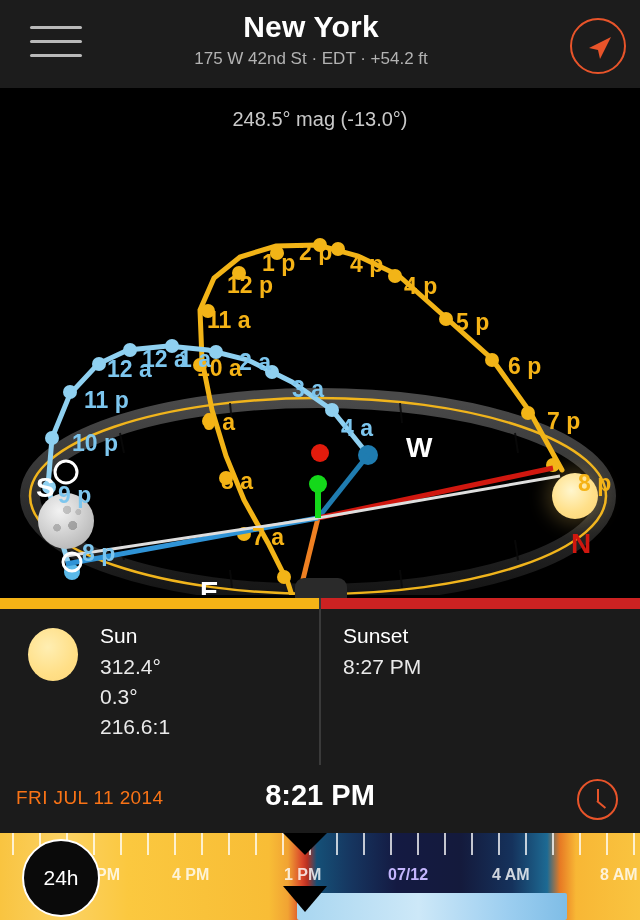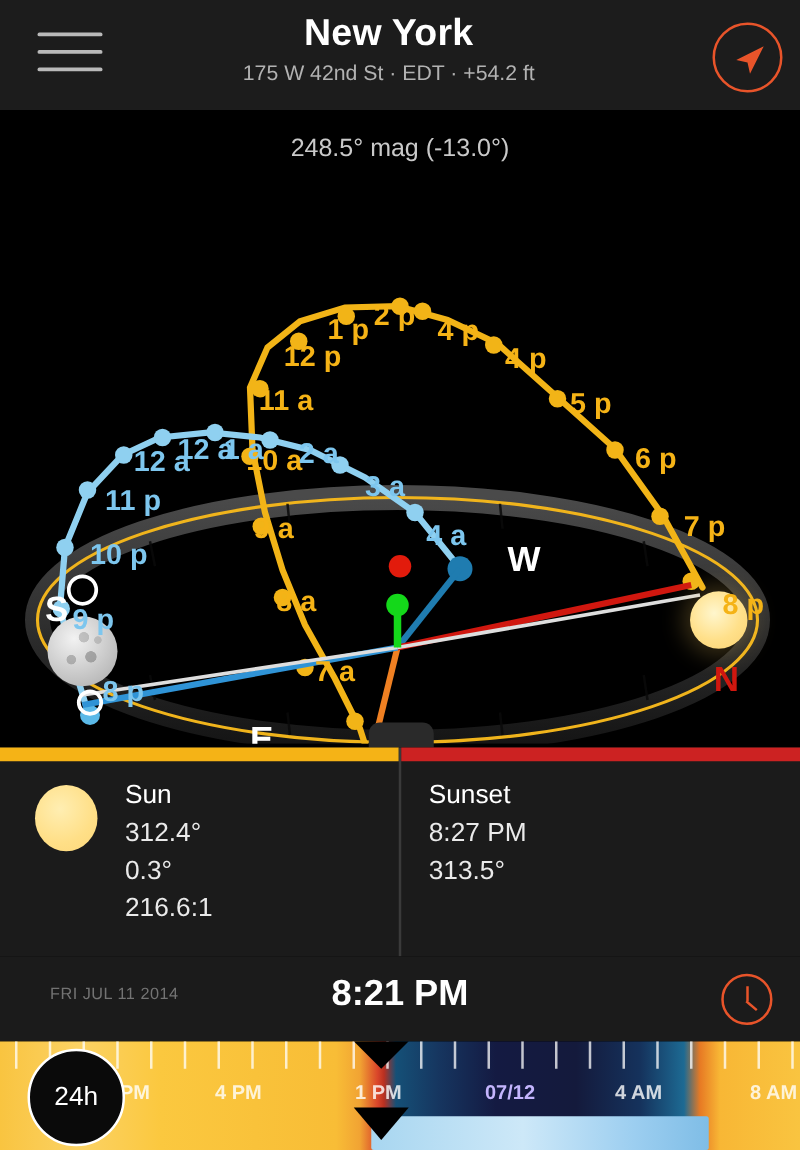--- a/index.html
+++ b/index.html
@@ -48,21 +48,21 @@
   .ptop { height:11px; width:100%; }
   .pbody { padding:15px 0 0 22px; }
   .pcol.first .pbody { padding-left:100px; }
   .p-title { font-size:21px; color:#fff; font-weight:normal; margin-bottom:7px; }
   .p-line { font-size:21px; color:#eaeaea; margin-top:6px; }
   .sun-chip { position:absolute; left:28px; top:30px; width:50px; height:53px; border-radius:50%;
               background:radial-gradient(circle at 40% 36%, #ffeeb2 0%, #ffdf87 60%, #fdd77a 100%); }
 
   
   .datebar { position:absolute; left:0; top:765px; width:640px; height:68px; background:#1b1b1b; }
-  .date-txt { position:absolute; left:40px; top:22px; font-size:13px; color:#737373; letter-spacing:.4px; }
+  .date-txt { position:absolute; left:16px; top:22px; font-size:19px; color:#f97316; letter-spacing:.4px; }
   .time-txt { position:absolute; left:0; width:640px; text-align:center; top:14px; font-size:29px; font-weight:bold; color:#fff; }
   .clock-btn { position:absolute; right:22px; top:14px; width:41px; height:41px; border:2px solid #e8542a; border-radius:50%; }
   .clock-btn .hh{ position:absolute; left:18px; top:8px; width:2px; height:12px; background:#e8542a; }
   .clock-btn .mm{ position:absolute; left:18px; top:19px; width:11px; height:2px; background:#e8542a; transform:rotate(40deg); transform-origin:left center; }
 
   
   .timeline { position:absolute; left:0; top:833px; width:640px; height:87px; overflow:hidden; }
   .tl-grad { position:absolute; inset:0;
      background:linear-gradient(to right,
        #f9c440 0%, #fbd264 10%, #fbc83f 20%, #f9c23a 32%, #f8bd36 42%,
@@ -230,21 +230,20 @@
           <div class="p-line">312.4°</div>
           <div class="p-line">0.3°</div>
           <div class="p-line">216.6:1</div>
         </div>
       </div>
       <div class="pcol">
         <div class="ptop" style="background: rgb(204, 34, 34);"></div>
         <div class="pbody">
           <div class="p-title">Sunset</div>
           <div class="p-line">8:27 PM</div>
-          <div class="p-line">313.5°</div>
         </div>
       </div>
     </div>
 
   <div class="datebar">
     <div class="date-txt">FRI JUL 11 2014</div>
     <div class="time-txt">8:21 PM</div>
     <div class="clock-btn">
       <div class="hh"></div>
       <div class="mm"></div>

